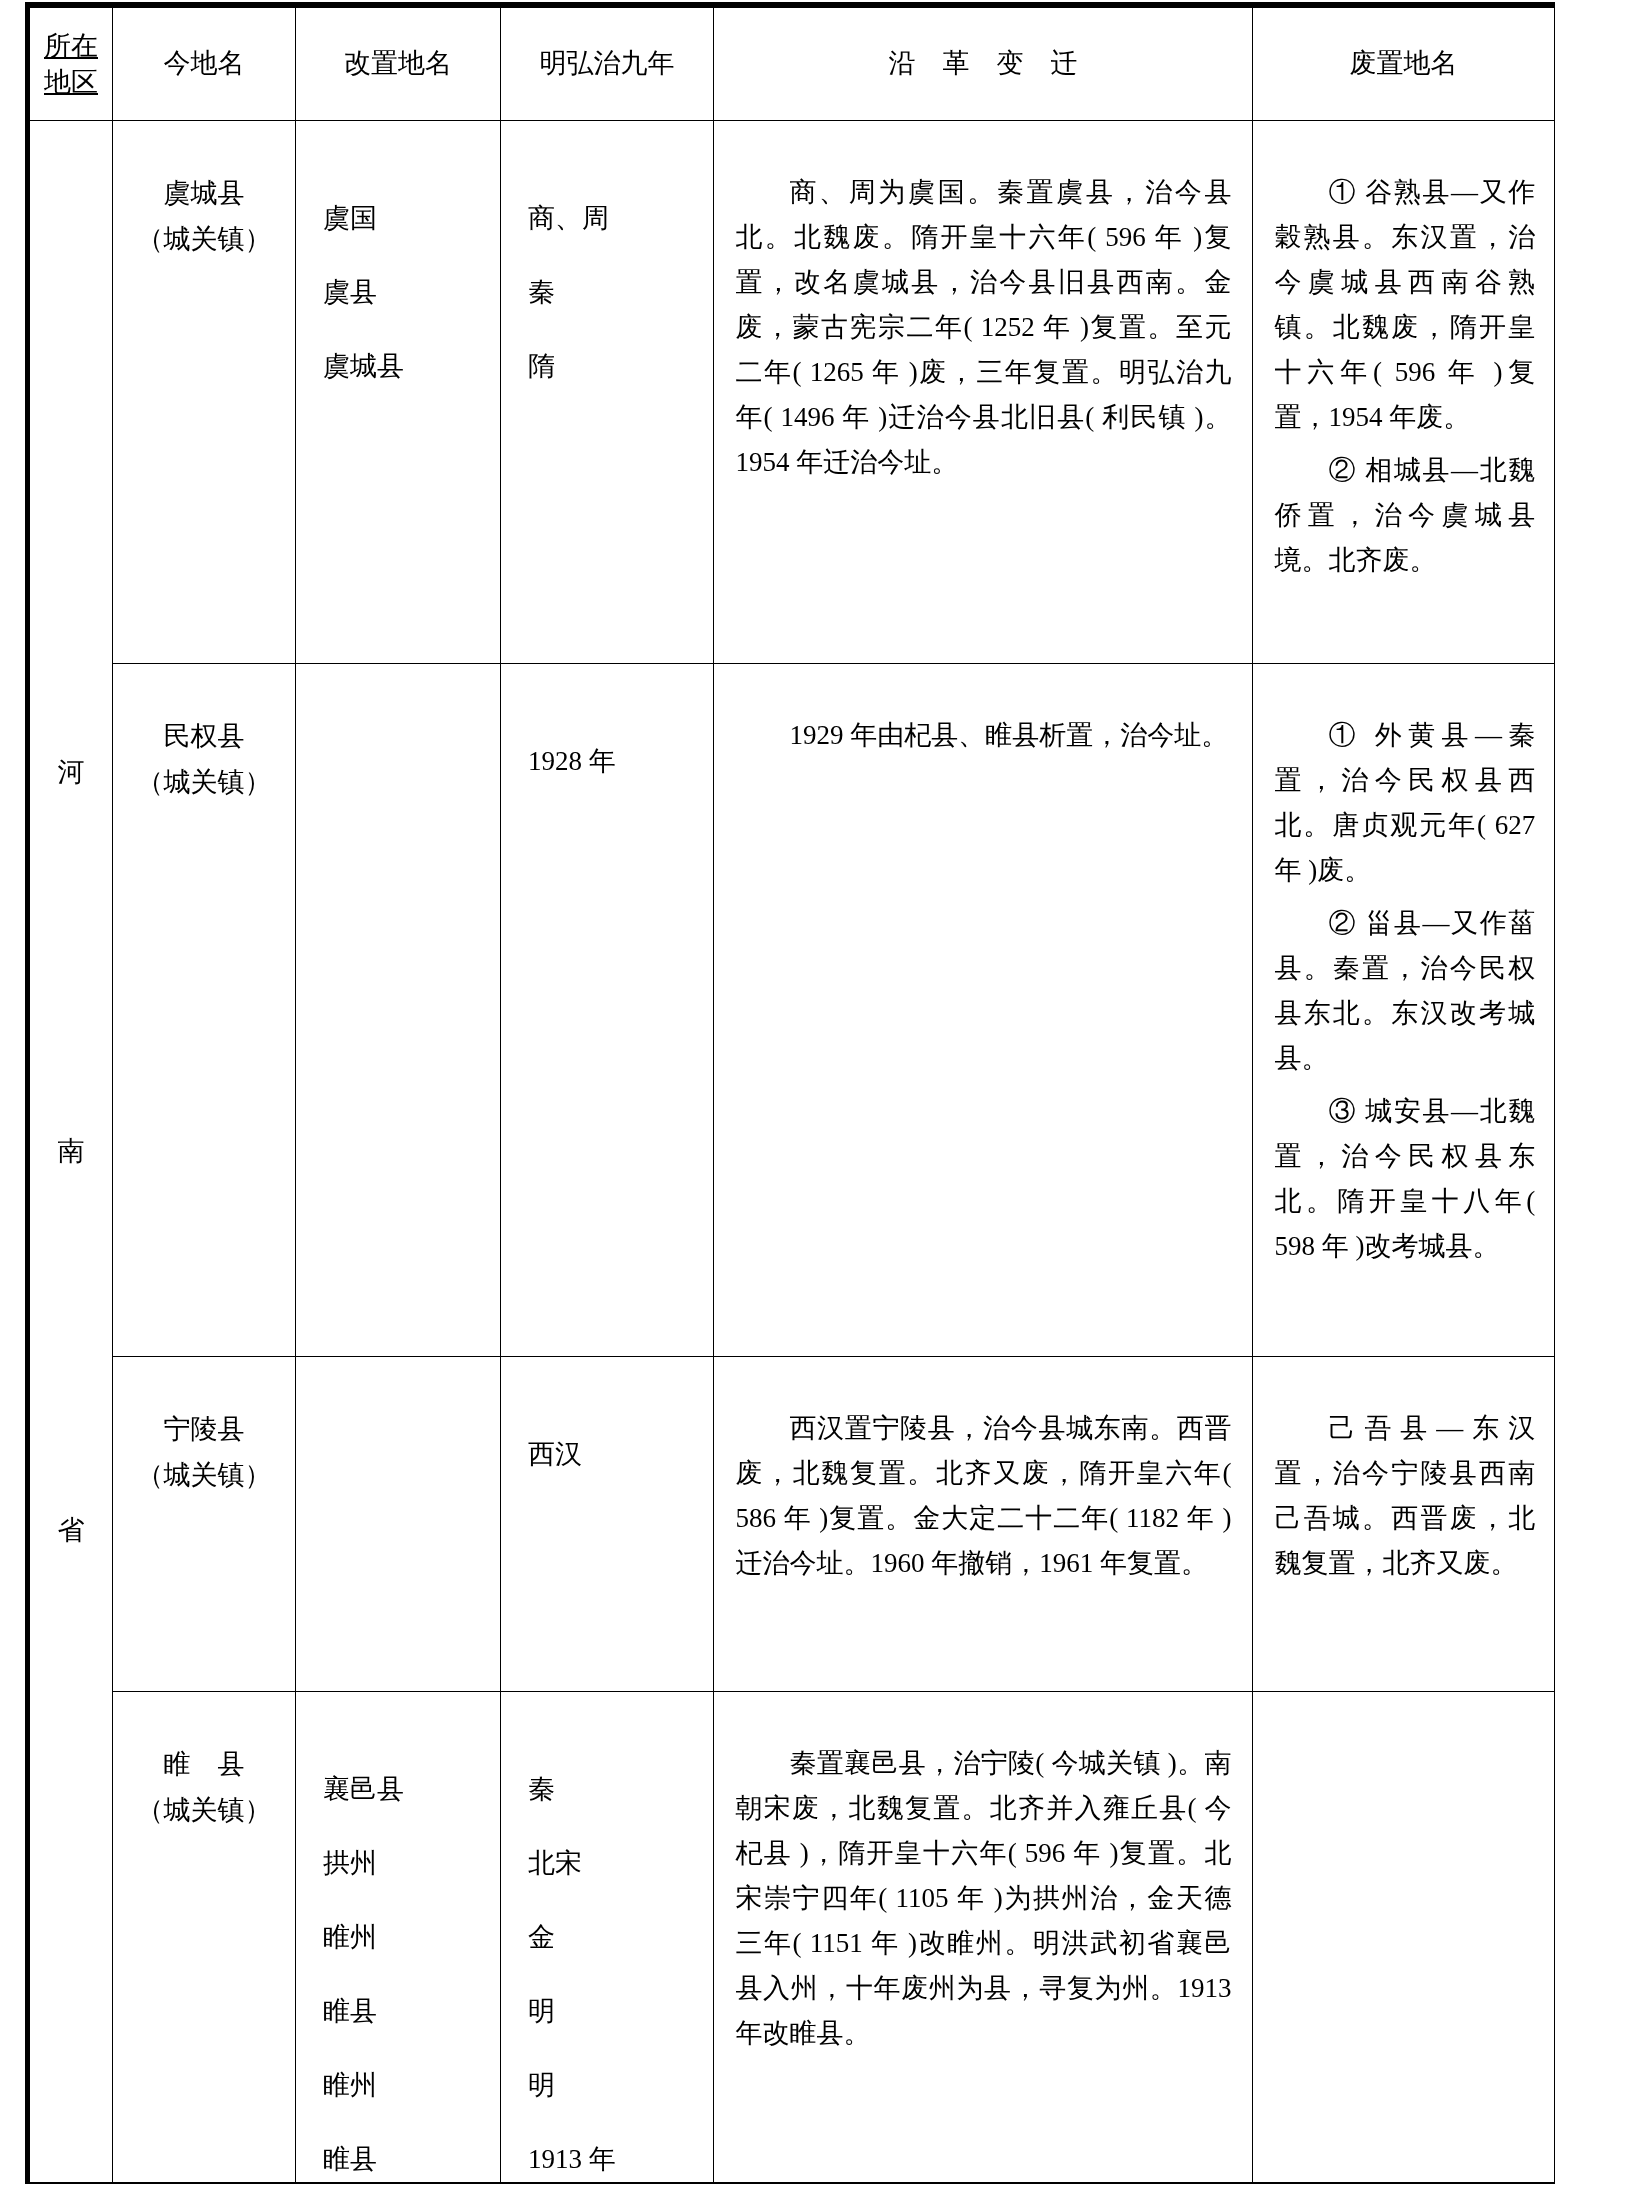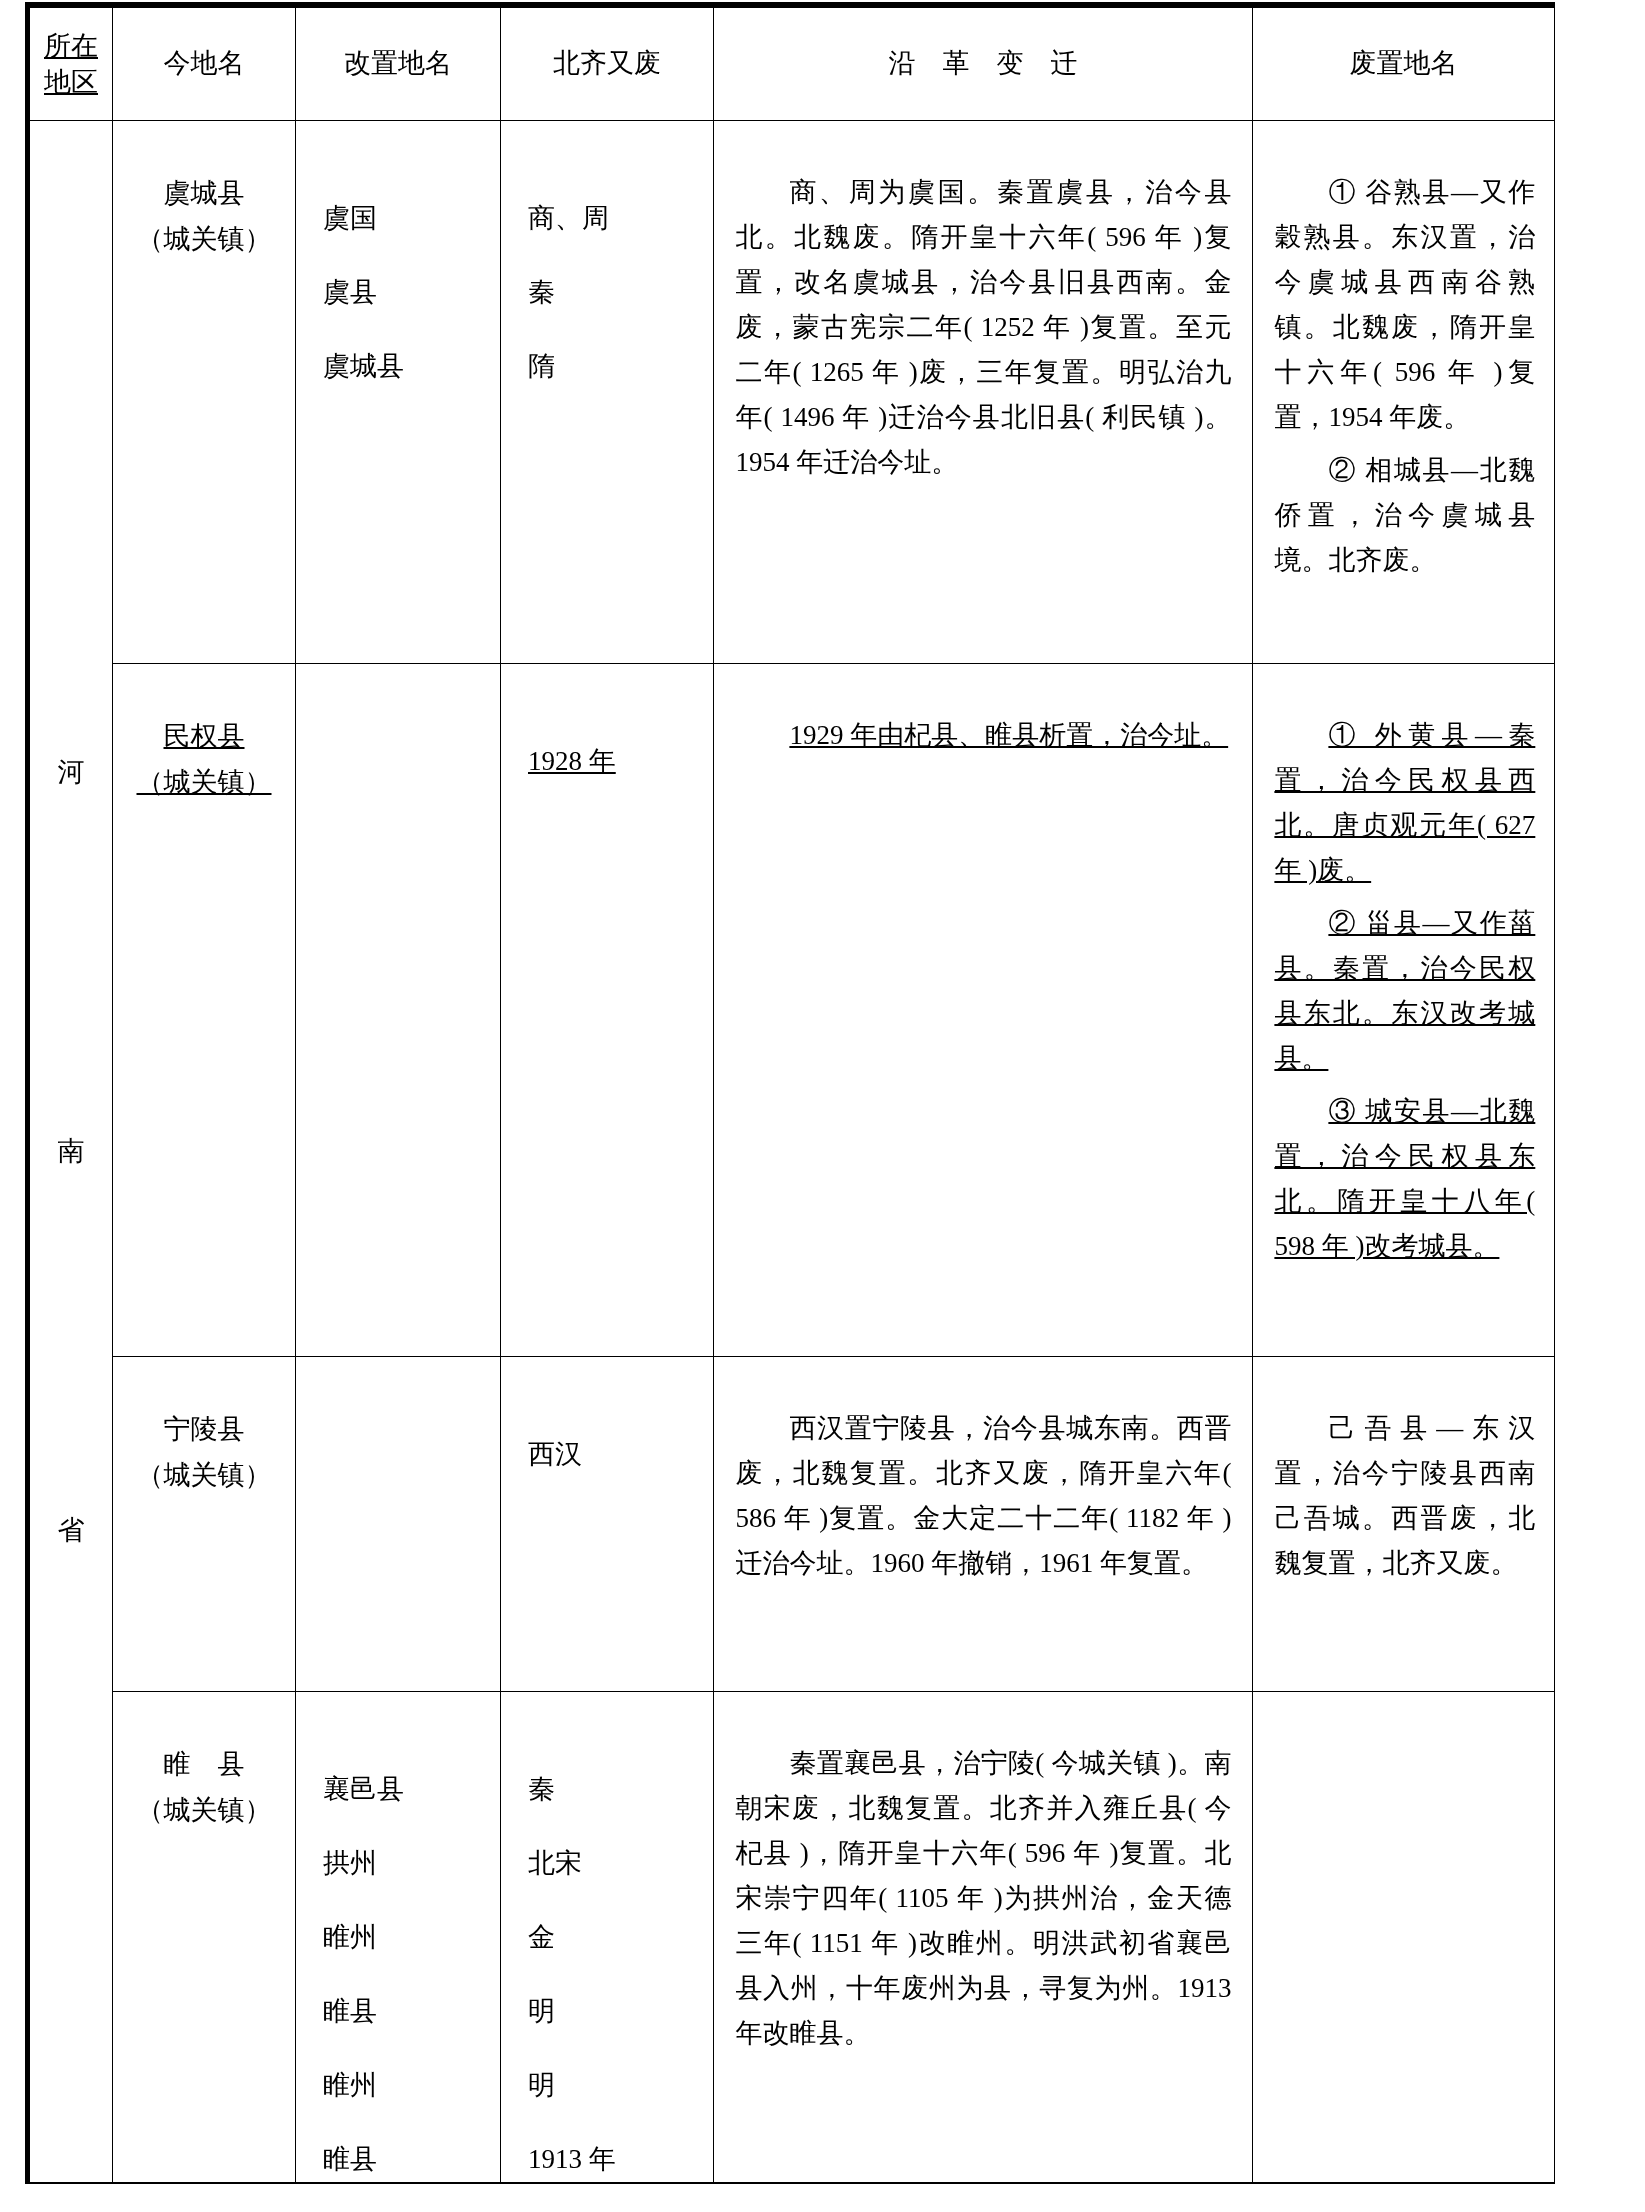--- a/index.html
+++ b/index.html
@@ -94,21 +94,21 @@
   <tbody>
       <tr style="height:112px;">
     <th class="hdr">
       <div class="two-line">
         <div>所在</div>
         <div>地区</div>
       </div>
     </th>
     <th class="hdr">今地名</th>
     <th class="hdr">改置地名</th>
-    <th class="hdr">北齐又废</th>
+    <th class="hdr">明弘治九年</th>
     <th class="hdr">沿　革　变　迁</th>
     <th class="hdr">废置地名</th>
   </tr>
 
   <tr style="height:543px;">
     <td class="region-cell" rowspan="4">
       <div class="region-stack">
         <span>河</span>
         <span>南</span>
         <span>省</span>
@@ -130,21 +130,21 @@
     </td>
     <td class="evo-cell">
       <p class="para">商、周为虞国。秦置虞县，治今县北。北魏废。隋开皇十六年( 596 年 )复置，改名虞城县，治今县旧县西南。金废，蒙古宪宗二年( 1252 年 )复置。至元二年( 1265 年 )废，三年复置。明弘治九年( 1496 年 )迁治今县北旧县( 利民镇 )。1954 年迁治今址。</p>
     </td>
     <td class="abol-cell">
       <p class="para">① 谷熟县—又作穀熟县。东汉置，治今虞城县西南谷熟镇。北魏废，隋开皇十六年( 596 年 )复置，1954 年废。</p>
       <p class="para">② 相城县—北魏侨置，治今虞城县境。北齐废。</p>
     </td>
   </tr>
 
-  <tr style="height:693px;text-decoration:underline;">
+  <tr style="height:693px;">
     <td class="name-cell">
       <div>民权县</div>
       <div>（城关镇）</div>
     </td>
     <td class="list-cell"></td>
     <td class="list-cell">
       <span class="li">1928 年</span>
     </td>
     <td class="evo-cell">
       <p class="para">1929 年由杞县、睢县析置，治今址。</p>

